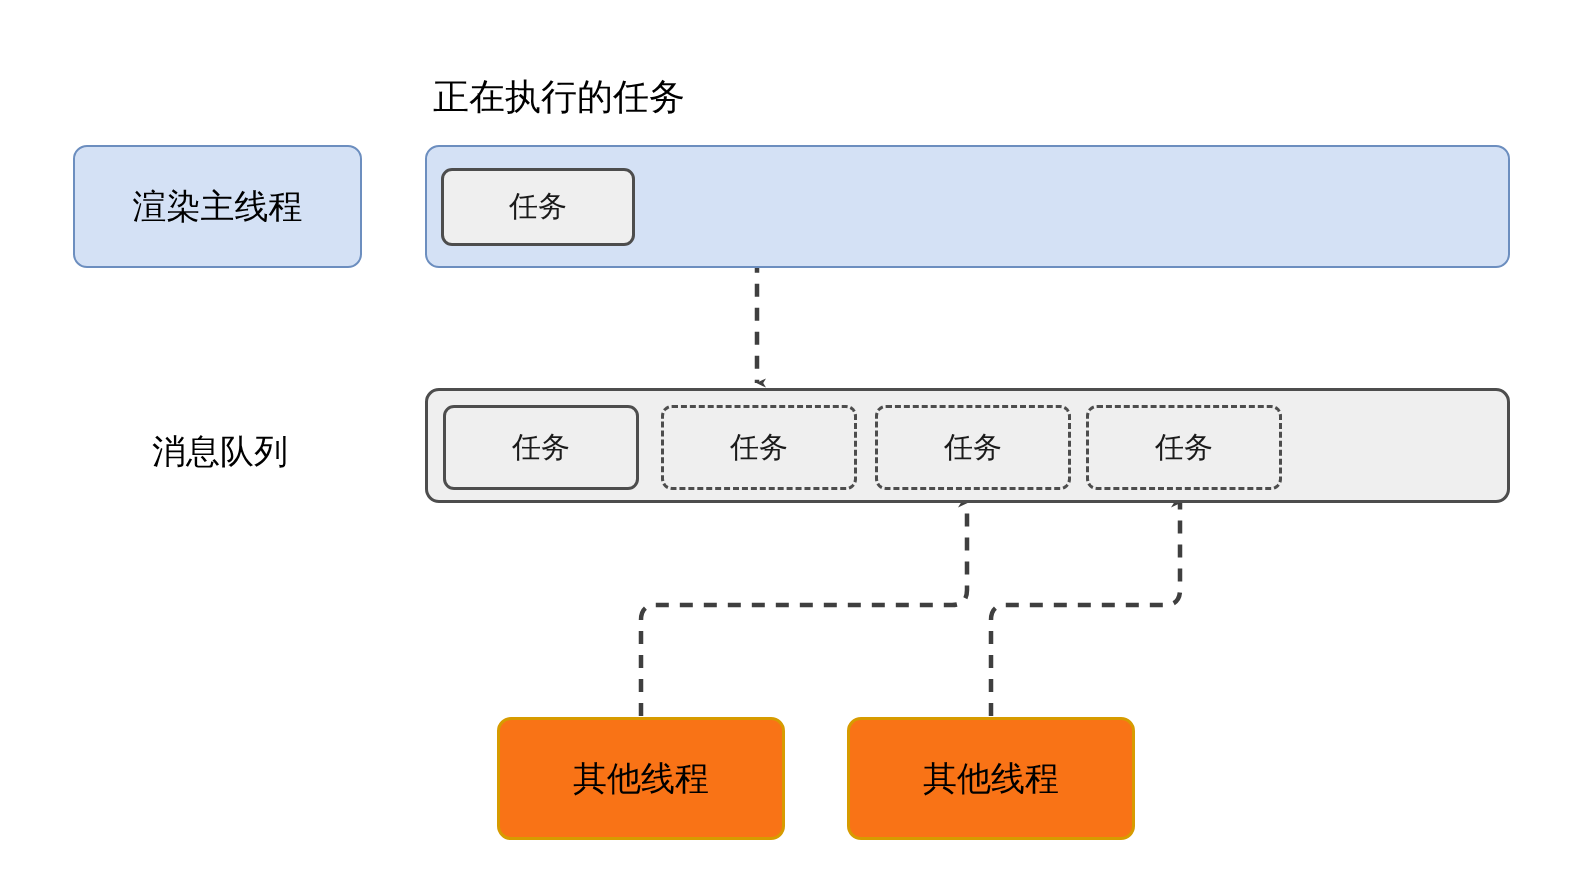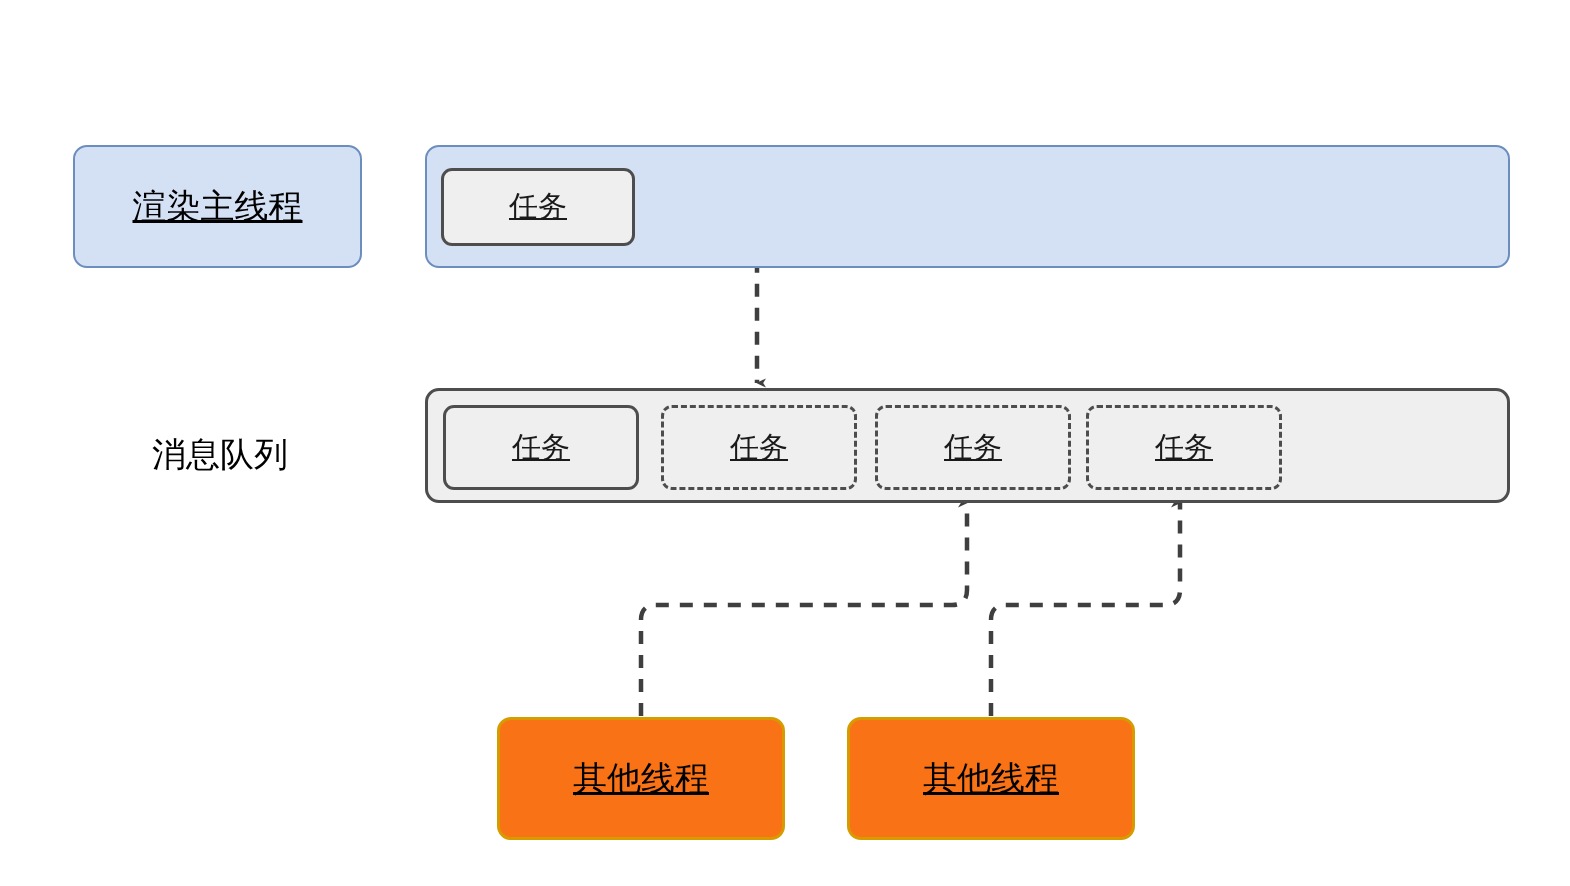--- a/index.html
+++ b/index.html
@@ -31,36 +31,35 @@
   }
 
   .node {
     position: absolute;
     box-sizing: border-box;
     display: flex;
     align-items: center;
     justify-content: center;
     text-align: center;
     white-space: pre;
-    text-decoration: underline;
   }
 
   
   .label-plain {
     position: absolute;
     display: flex;
     flex-direction: column;
     align-items: center;
     justify-content: center;
     text-align: center;
     white-space: pre;
     line-height: 1.28;
   }
   .label-cn {
-    font-family: Liberation Serif, serif;
+    font-family: Liberation Mono, monospace;
     font-size: 34px;
     color: #000;
   }
   .label-mono {
     font-family: "DejaVu Sans Mono", "Liberation Mono", monospace;
     font-size: 33px;
     letter-spacing: 1px;
     color: #000;
   }
 
@@ -133,20 +132,21 @@
       </marker>
     </defs>
 
     <path d="M 635,208 L 742,208 Q 757,208 757,223 L 757,383" fill="none" stroke="#3f3f3f" stroke-width="4.5" stroke-dasharray="13,11" stroke-linecap="butt" marker-end="url(#arrow-down)"></path>
 
     <path d="M 641,716 L 641,620 Q 641,605 656,605 L 952,605 Q 967,605 967,590 L 967,503" fill="none" stroke="#3f3f3f" stroke-width="4.5" stroke-dasharray="13,11" stroke-linecap="butt" marker-end="url(#arrow-up)"></path>
 
     <path d="M 991,716 L 991,620 Q 991,605 1006,605 L 1165,605 Q 1180,605 1180,590 L 1180,503" fill="none" stroke="#3f3f3f" stroke-width="4.5" stroke-dasharray="13,11" stroke-linecap="butt" marker-end="url(#arrow-up)"></path>
   </svg>
 
+  <div class="title-text" style="left:433px; top:79px;">正在执行的任务</div>
 
   <div class="node box-thread-main" style="left:73px; top:145px; width:289px; height:123px;">渲染主线程</div>
 
   <div class="lane lane-main" style="left:425px; top:145px; width:1085px; height:123px;"></div>
 
   <div class="node task-solid" style="left:441px; top:168px; width:194px; height:78px;">任务</div>
 
   <div class="label-plain" style="left:55px; top:410px; width:330px; height:90px;">
     <div class="label-cn">消息队列</div>
   </div>

